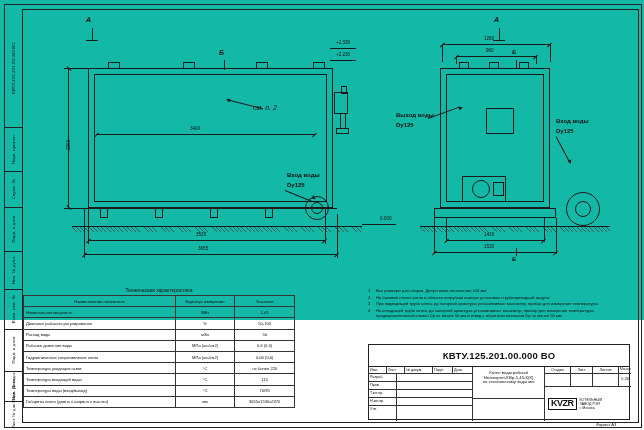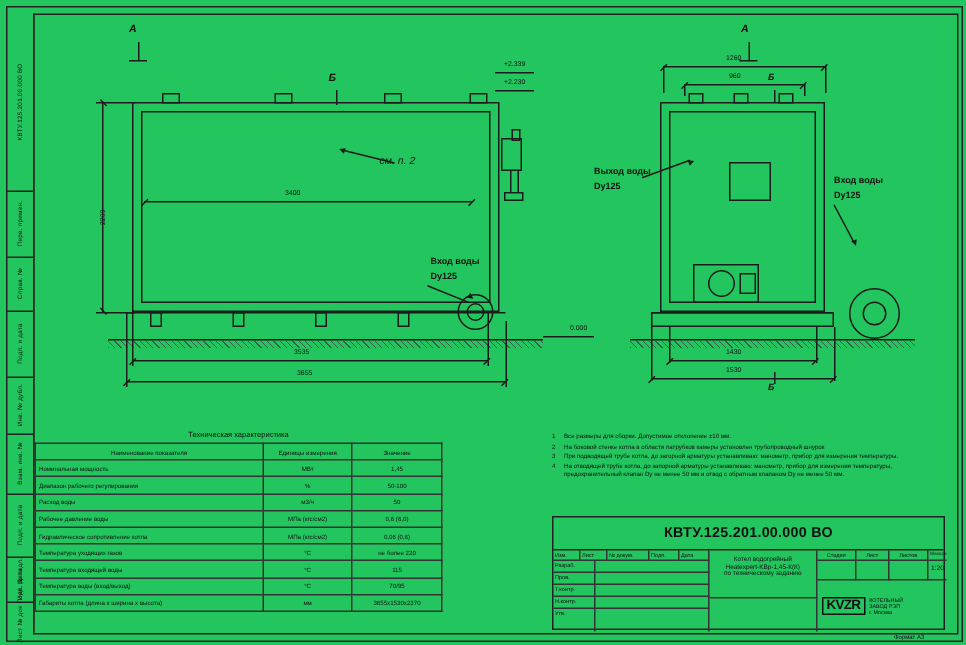--- a/index.html
+++ b/index.html
@@ -2,21 +2,21 @@
 <html><head>
 <meta charset="utf-8">
 <style>
   html,body{margin:0;padding:0;}
   body{
     width:644px;height:430px;overflow:hidden;
     background:#ffffff;
     font-family:"Liberation Sans", sans-serif;
     color:#111;
   }
-  #sheet{position:relative;width:644px;height:430px;background:#22c55e;}
+  #sheet{position:relative;width:644px;height:320px;background:#14b8a6;}
 
   
   .frame-outer{position:absolute;left:4px;top:4px;width:636px;height:422px;border:1px solid #222;}
   .frame-inner{position:absolute;left:22px;top:9px;width:615px;height:412px;border:1.4px solid #222;}
 
   
   .lcol{position:absolute;left:4px;top:9px;width:18px;height:412px;border-right:1.4px solid #222;}
   .lcol .seg{position:absolute;left:0;width:18px;border-bottom:1px solid #222;}
   .lcol .seg span{
     position:absolute;left:50%;top:50%;

